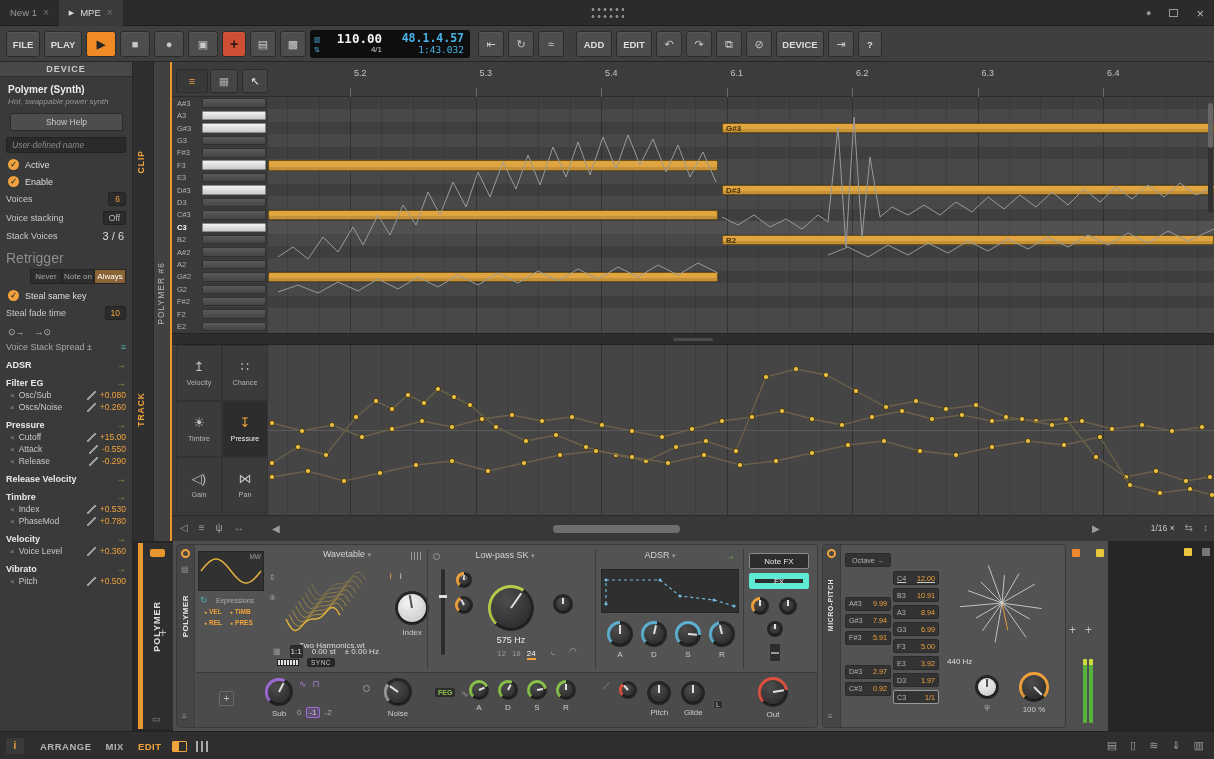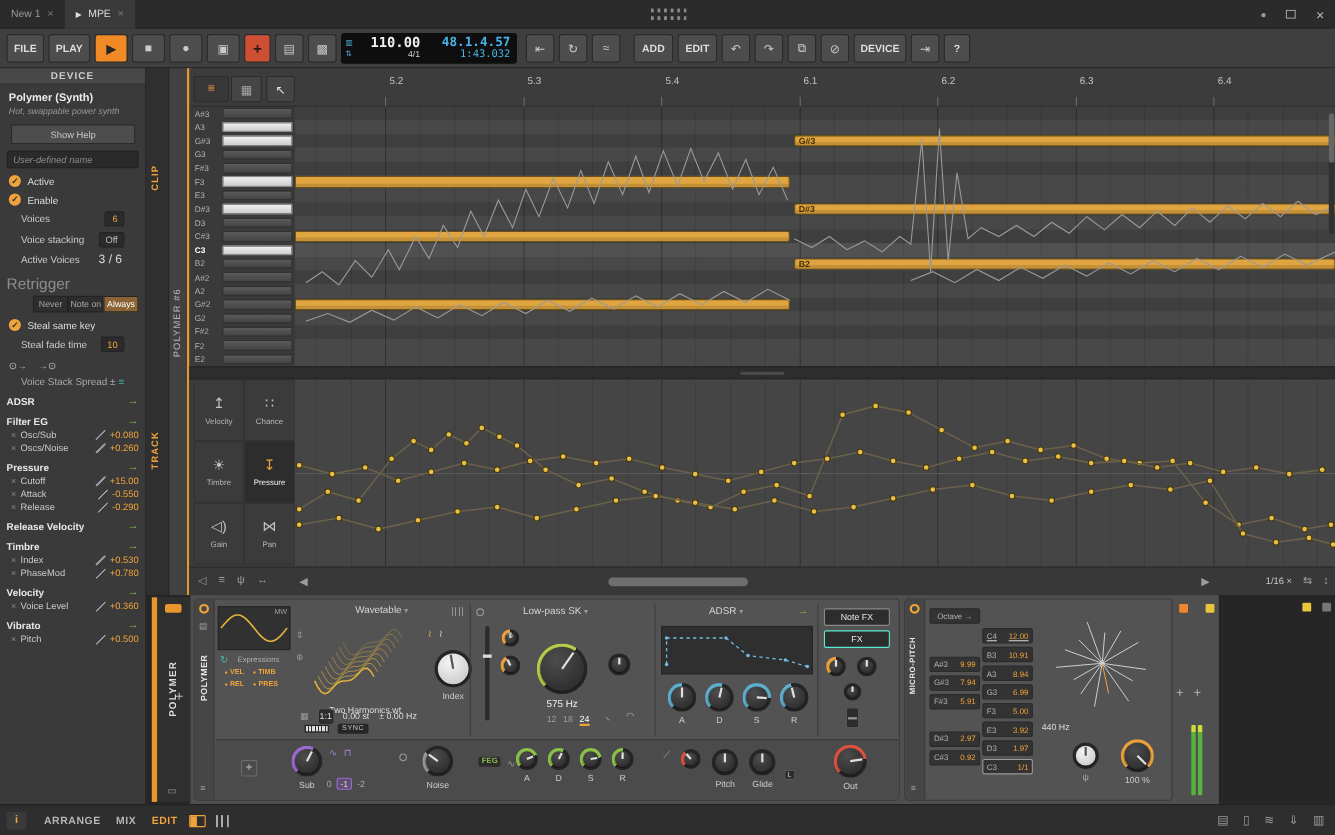--- a/index.html
+++ b/index.html
@@ -37,21 +37,21 @@
 
   
   .left-panel{position:absolute;left:0;top:62px;width:133px;height:669px;background:#3a3a3a;border-right:1px solid #262626;overflow:hidden;font-size:9px;}
   .lp-header{background:#484848;color:#ccc;text-align:center;font-size:9px;font-weight:bold;letter-spacing:1px;padding:2px 0;border-bottom:1px solid #2c2c2c;}
   .lp-devname{margin:7px 8px 0;font-size:10px;font-weight:bold;color:#ececec;}
   .lp-devdesc{margin:2px 8px 0;font-size:8px;font-style:italic;color:#979797;}
   .lp-help{display:block;margin:7px 10px 0;width:113px;background:#4d4d4d;border:1px solid #2b2b2b;border-radius:2px;color:#c9c9c9;font-size:8.5px;padding:3px 0;}
   .lp-input{margin:6px 6px 0;background:#2a2a2a;border:1px solid #222;border-radius:2px;color:#8a8a8a;font-style:italic;font-size:8.5px;padding:2px 5px;}
   .lp-check{display:flex;align-items:center;gap:6px;margin:6px 8px 0;color:#ddd;font-size:9px;}
   .chk{width:11px;height:11px;border-radius:50%;background:#f0a33c;color:#2e2e2e;font-size:8px;line-height:11px;text-align:center;font-weight:bold;}
-  .lp-row{display:flex;align-items:center;justify-content:space-between;margin:5px 19px 0;color:#c9c9c9;}
+  .lp-row{display:flex;align-items:center;justify-content:space-between;margin:5px 6px 0;color:#c9c9c9;}
   .lp-val{background:#2b2b2b;border:1px solid #222;border-radius:2px;color:#f0a33c;font-size:8.5px;padding:1px 5px;min-width:18px;text-align:right;}
   .lp-val.gray{color:#bbb;}
   .lp-plain{color:#ddd;font-size:11px;padding-right:2px;}
   .lp-sub{margin:8px 6px 0;color:#8d8d8d;font-size:14px;}
   .seg{display:flex;margin:3px 6px 0;padding-left:24px;}
   .seg div{flex:1;text-align:center;font-size:8px;color:#a5a5a5;background:#2e2e2e;border:1px solid #242424;padding:2px 0;}
   .seg .on{background:#8a6434;color:#fff;}
   .lp-icons{display:flex;gap:10px;margin:7px 8px 0;color:#b5b5b5;font-size:9px;}
   .msec{display:flex;align-items:center;justify-content:space-between;margin:7px 6px 0;}
   .msec-label{color:#e8e8e8;font-weight:bold;font-size:9px;}
@@ -279,21 +279,21 @@
     <div id="lpRows">
         <div class="lp-row">
           <span>Voices</span>
           <span class="lp-val">6</span>
         </div>
         <div class="lp-row">
           <span>Voice stacking</span>
           <span class="lp-val gray">Off</span>
         </div>
         <div class="lp-row">
-          <span>Active Voices</span>
+          <span>Stack Voices</span>
           <span class="lp-plain">3 / 6</span>
         </div>
       </div>
     <div class="lp-sub">Retrigger</div>
     <div class="seg" id="segRetrigger">
         <div>Never</div>
         <div>Note on</div>
         <div class="on">Always</div>
       </div>
     <div class="lp-check">
@@ -987,21 +987,21 @@
           <div class="knob" style="--s:24px;--c:#262626;--v:0;--a:180deg">
               <div class="kf"></div>
             </div>
           <div class="klabel">Glide</div>
         </div>
       </div>
       <span class="lbadge">L</span>
 
       <div class="vdiv" style="left:566px"></div>
       <div class="tabbox" style="top:8px;border:1px solid #8a8a8a">Note FX</div>
-      <div class="tabbox" style="top:28px;border:1px solid #5eead4">FX</div>
+      <div class="tabbox" style="top:28px;border:6px solid #5eead4">FX</div>
       <div class="grp" style="left:574px;top:52px;gap:10px">
         <div class="knob" style="--s:18px;--c:#f0a33c;--v:.5;--a:180deg">
             <div class="kf"></div>
           </div>
         <div class="knob" style="--s:18px;--c:#262626;--v:0;--a:180deg">
             <div class="kf"></div>
           </div>
       </div>
       <div class="grp" style="left:590px;top:76px">
         <div class="knob" style="--s:16px;--c:#262626;--v:0;--a:180deg">

